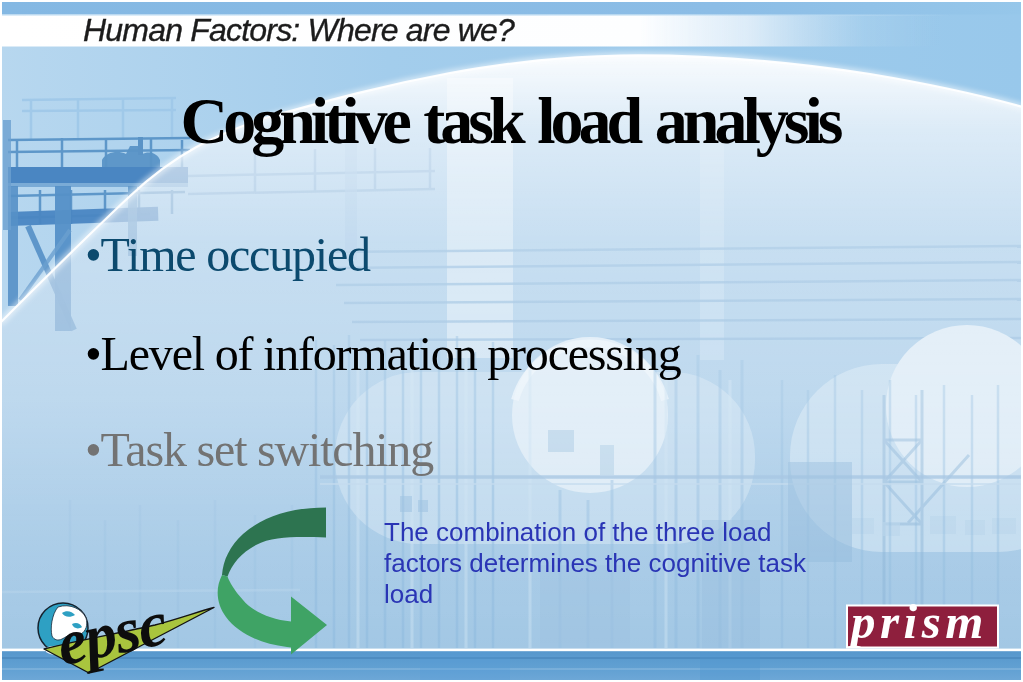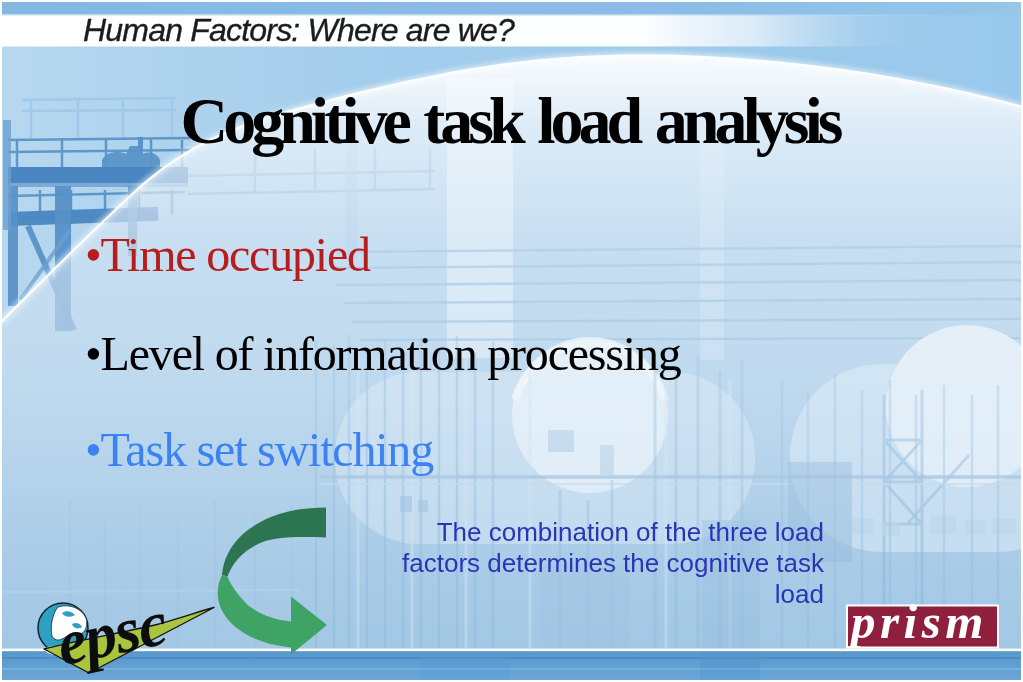--- a/index.html
+++ b/index.html
@@ -3,24 +3,24 @@
 <meta charset="utf-8">
 <style>
   html,body{margin:0;padding:0;}
   body{width:1023px;height:682px;overflow:hidden;position:relative;background:#fff;
        font-family:"Liberation Sans",sans-serif;}
   #bg{position:absolute;left:0;top:0;}
   .hdr{position:absolute;left:35px;top:12px;font:italic 400 32px "Liberation Sans",sans-serif;
        color:#1c1c1c;letter-spacing:-0.8px;margin-left:48px;-webkit-text-stroke:0.35px #1c1c1c;}
   .title{position:absolute;left:-2px;top:83px;width:1023px;text-align:center;
        font:700 66px "Liberation Serif",serif;color:#000;letter-spacing:-5px;word-spacing:5px;}
-  .b1{position:absolute;left:85px;top:227px;font:400 48px "Liberation Serif",serif;color:#b91c1c;white-space:nowrap;letter-spacing:-1.2px;}
+  .b1{position:absolute;left:85px;top:227px;font:400 48px "Liberation Serif",serif;color:#0c4a6e;white-space:nowrap;letter-spacing:-1.2px;}
   .b2{position:absolute;left:85px;top:326px;font:400 48px "Liberation Serif",serif;color:#000;white-space:nowrap;letter-spacing:-1.2px;}
-  .b3{position:absolute;left:85px;top:422px;font:400 48px "Liberation Serif",serif;color:#3b82f6;white-space:nowrap;letter-spacing:-1.2px;}
-  .cap{position:absolute;left:384px;top:517px;width:440px;text-align:right;
+  .b3{position:absolute;left:85px;top:422px;font:400 48px "Liberation Serif",serif;color:#737373;white-space:nowrap;letter-spacing:-1.2px;}
+  .cap{position:absolute;left:384px;top:517px;width:440px;text-align:left;
        font:400 26px/31px "Liberation Sans",sans-serif;color:#2a35b5;}
 </style>
 </head>
 <body>
 <svg id="bg" width="1023" height="682" viewBox="0 0 1023 682">
 <defs>
   <linearGradient id="base" x1="0" y1="0" x2="0" y2="1">
     <stop offset="0" stop-color="#9cc7ea"></stop>
     <stop offset="0.58" stop-color="#8fbde2"></stop>
     <stop offset="1" stop-color="#7fb2da"></stop>

